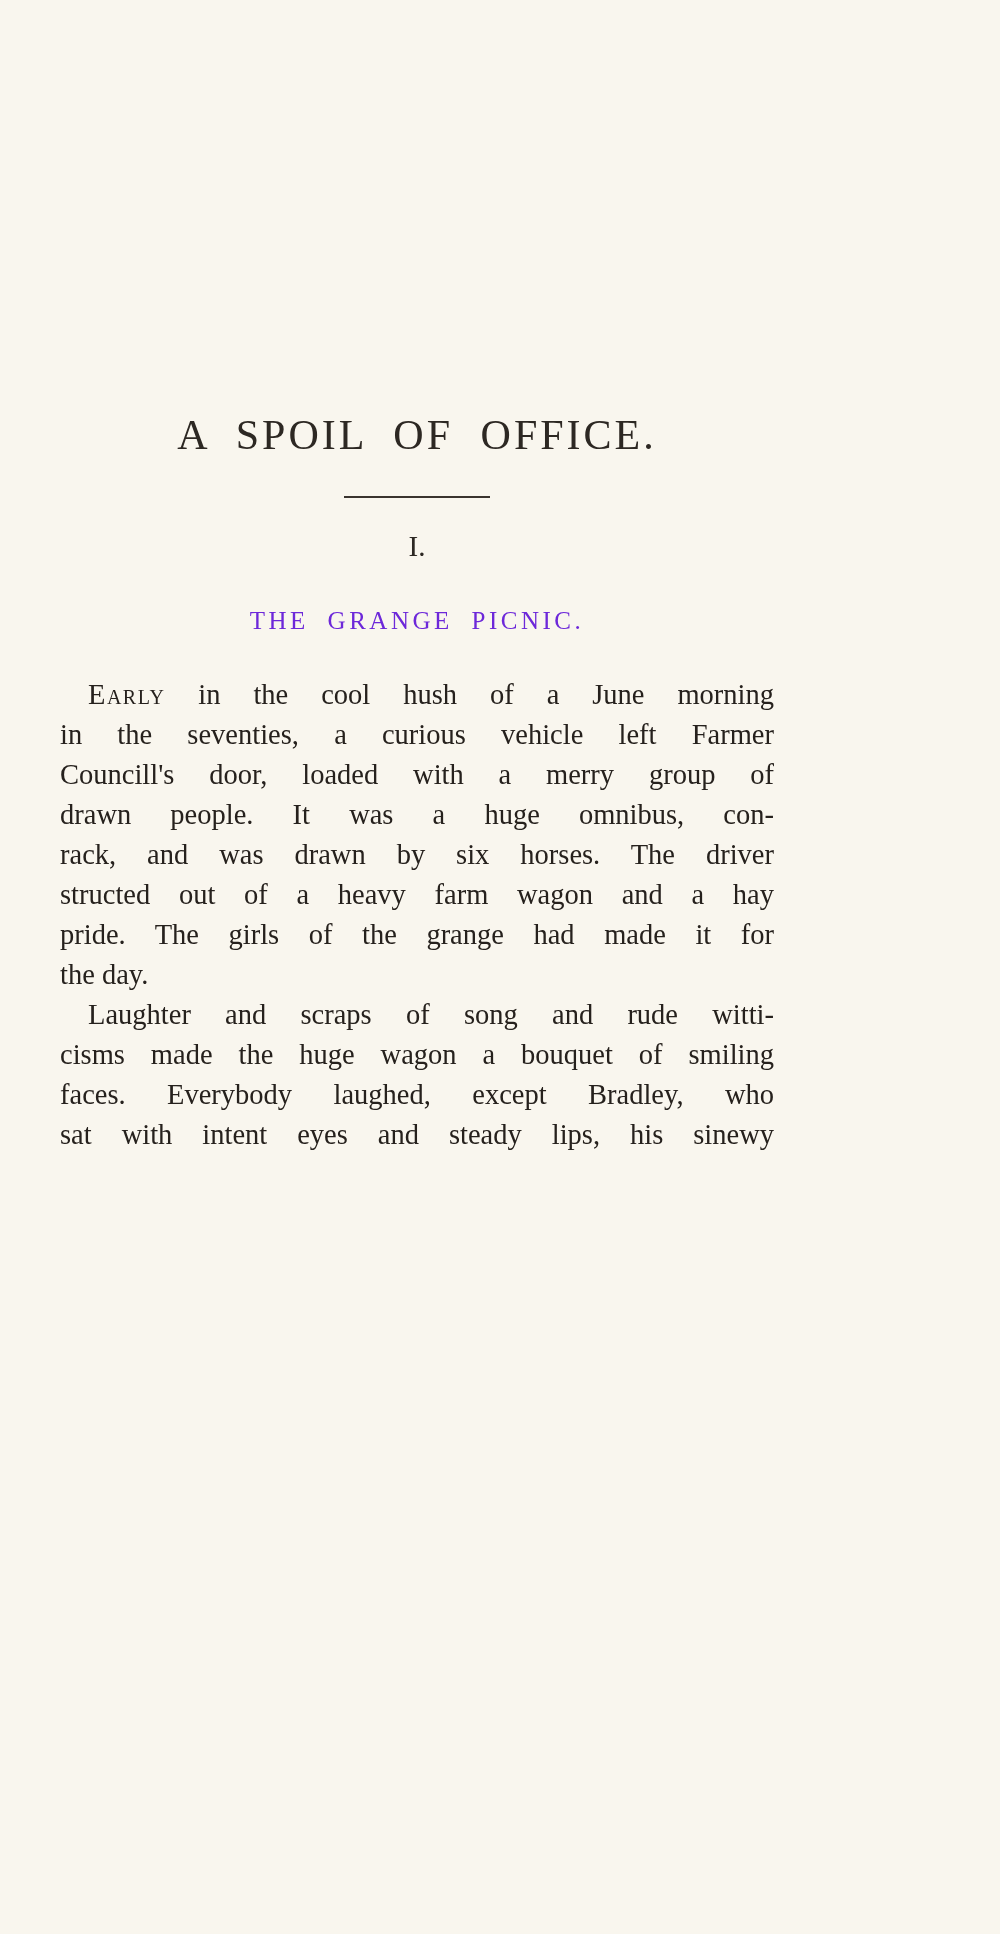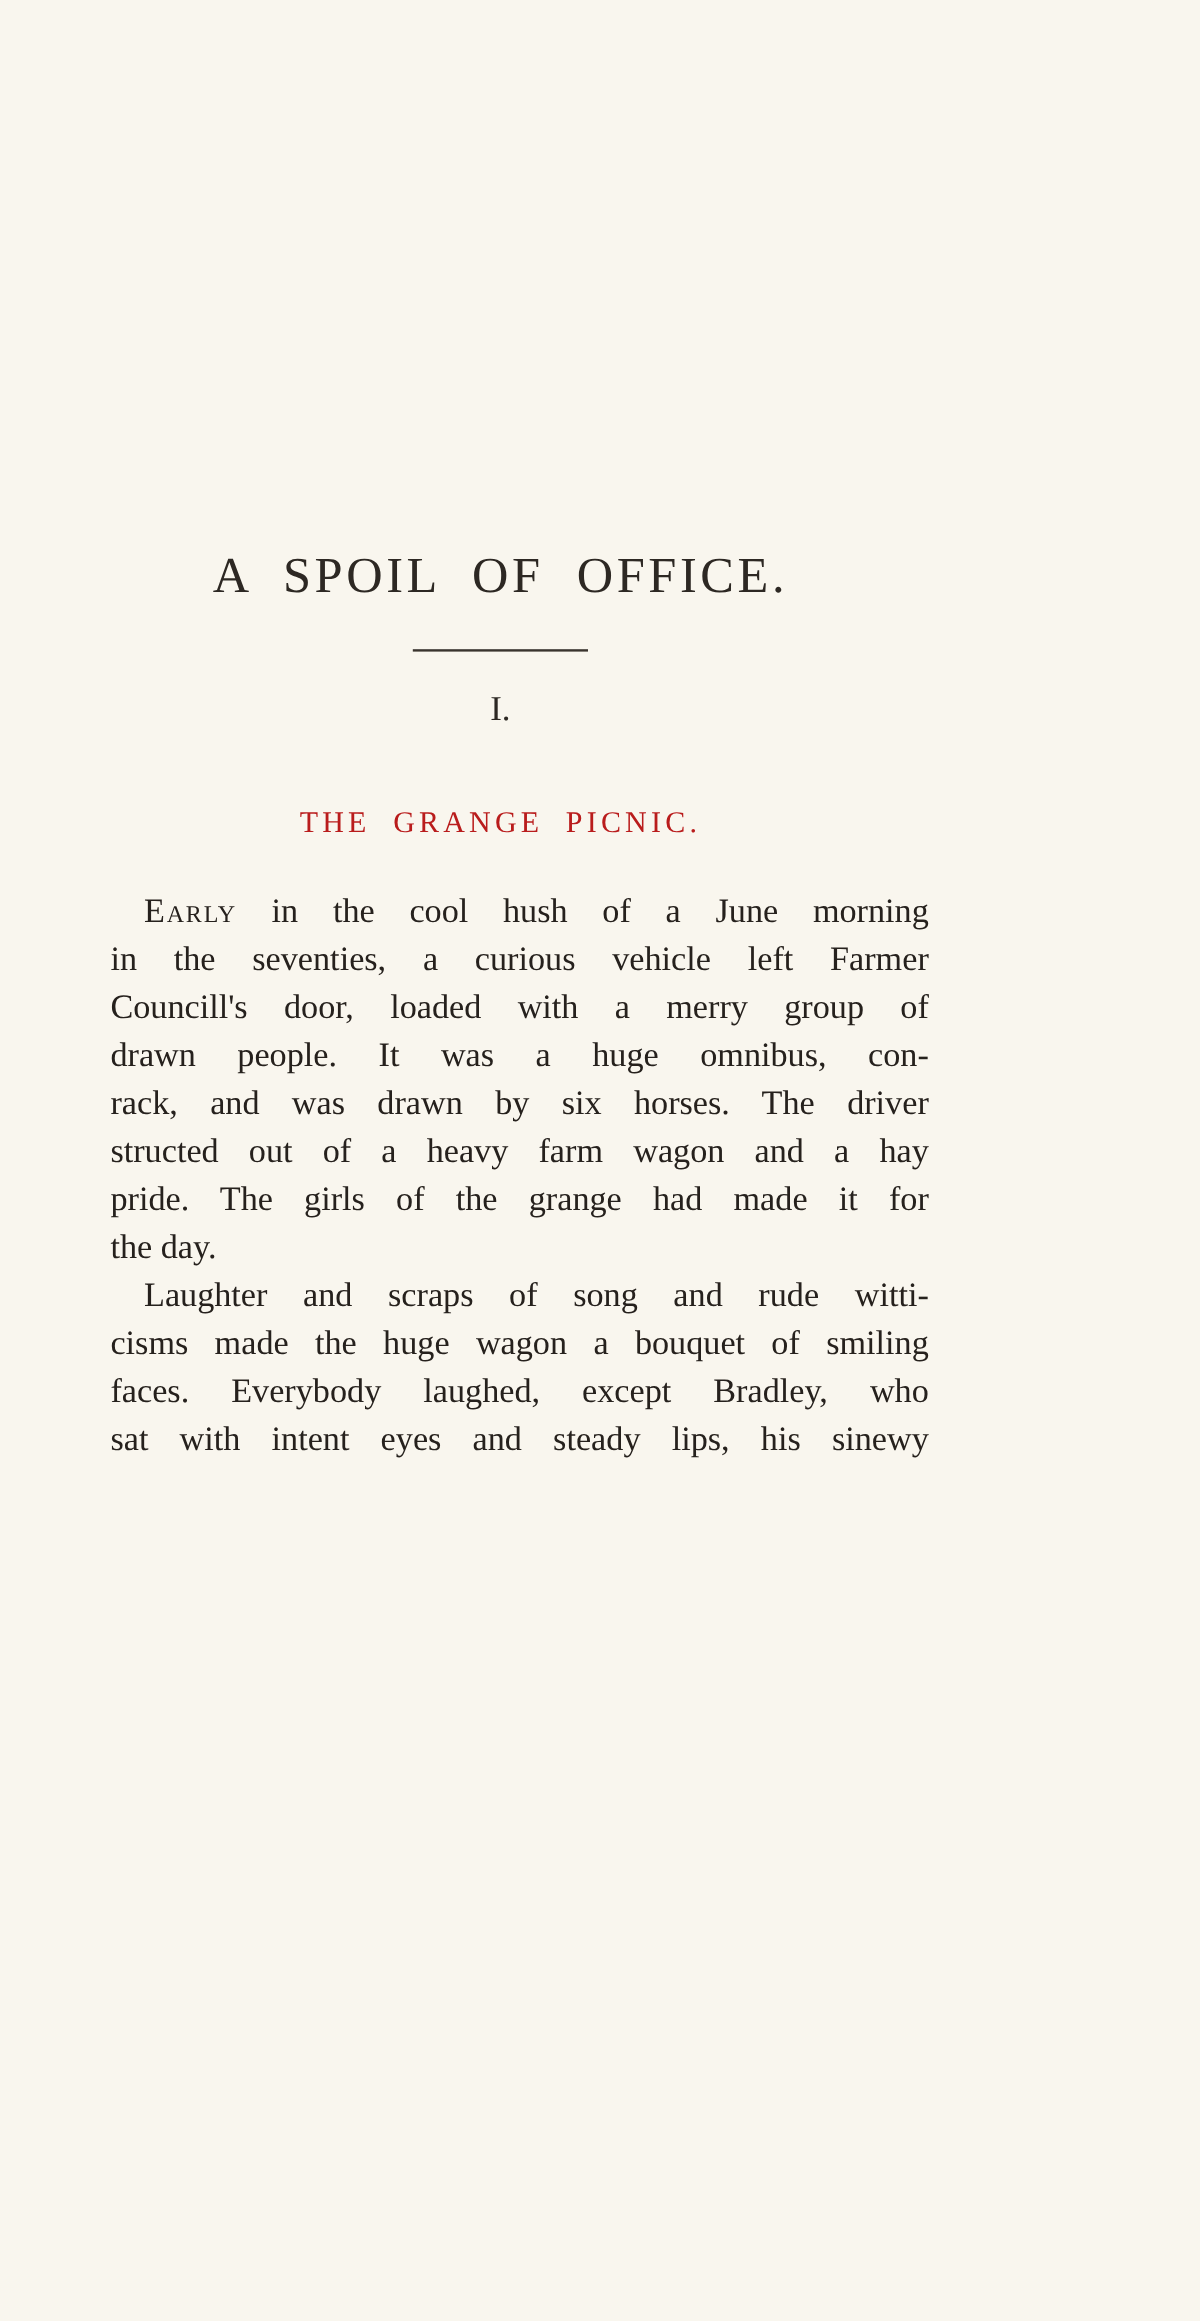--- a/index.html
+++ b/index.html
@@ -28,53 +28,51 @@
   .spacer-top {
     height: 410px;
   }
   .book-title {
     text-align: center;
     font-size: 42px;
     line-height: 50px;
     letter-spacing: 3px;
     word-spacing: 14px;
     color: #2d2823;
-    margin-top: 45px;
   }
   .title-rule {
     width: 146px;
     height: 0;
     border-top: 2px solid #3a342e;
     margin: 36px auto 0 auto;
   }
   .chapter-number {
     text-align: center;
     font-size: 29px;
     margin-top: 32px;
     color: #2d2823;
   }
   .chapter-heading {
     text-align: center;
     font-size: 25px;
     letter-spacing: 3.5px;
     word-spacing: 9px;
-    margin-top: 64px;
-    color: #b91c1c;
+    margin-top: 44px;
+    color: #6d28d9;
   }
   .body-text {
     margin-top: 40px;
     font-size: 28.5px;
     line-height: 40px;
     color: #26211d;
   }
   .bl {
     text-align: justify;
     text-align-last: justify;
     white-space: normal;
-    margin-left: 32px;
   }
   .bl.first {
     padding-left: 28px;
   }
   .bl.para-end {
     text-align-last: left;
   }
   .sc {
     font-variant: small-caps;
     letter-spacing: 1.5px;

